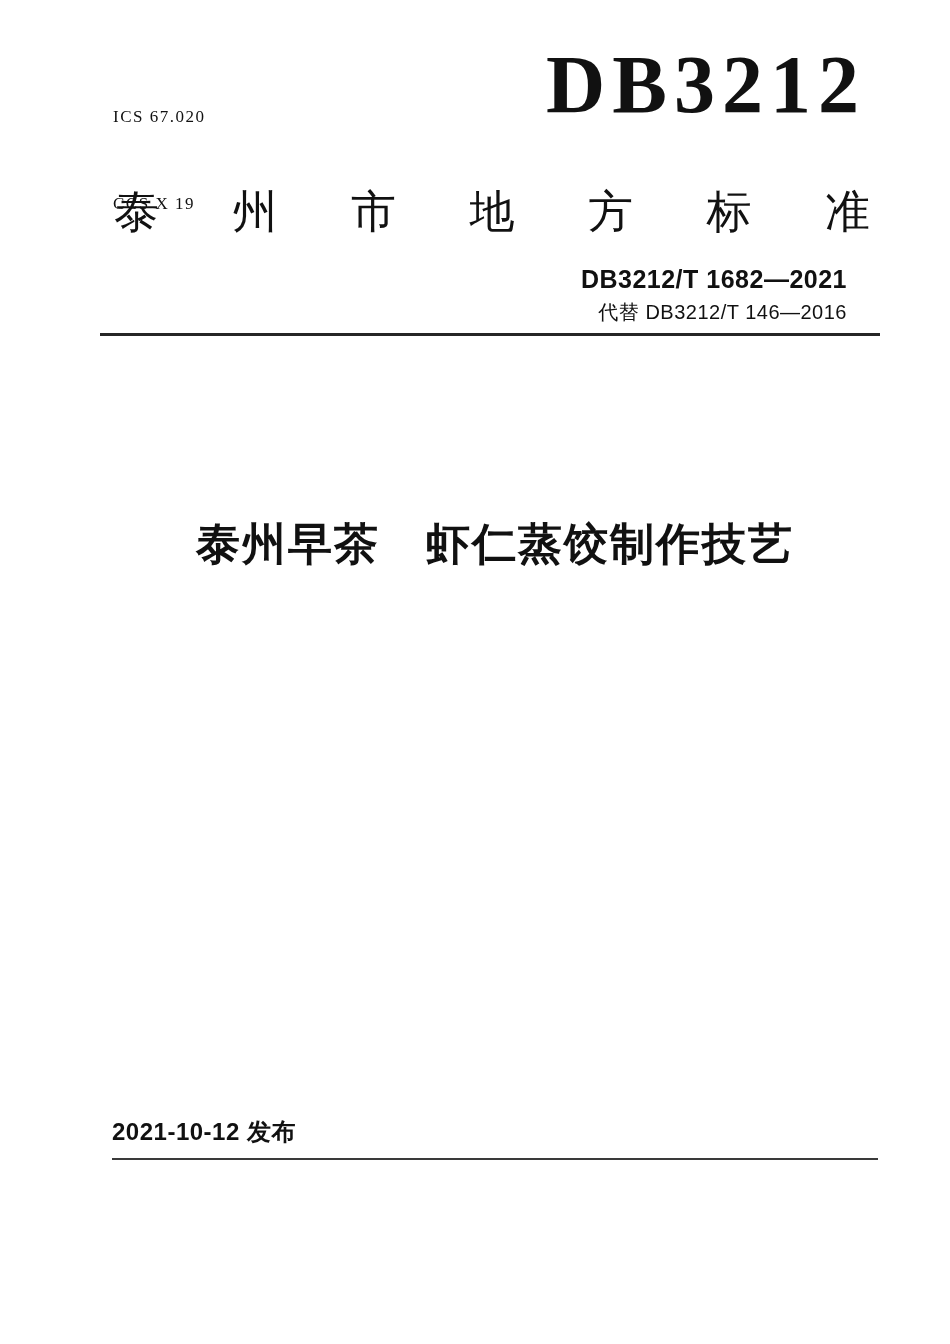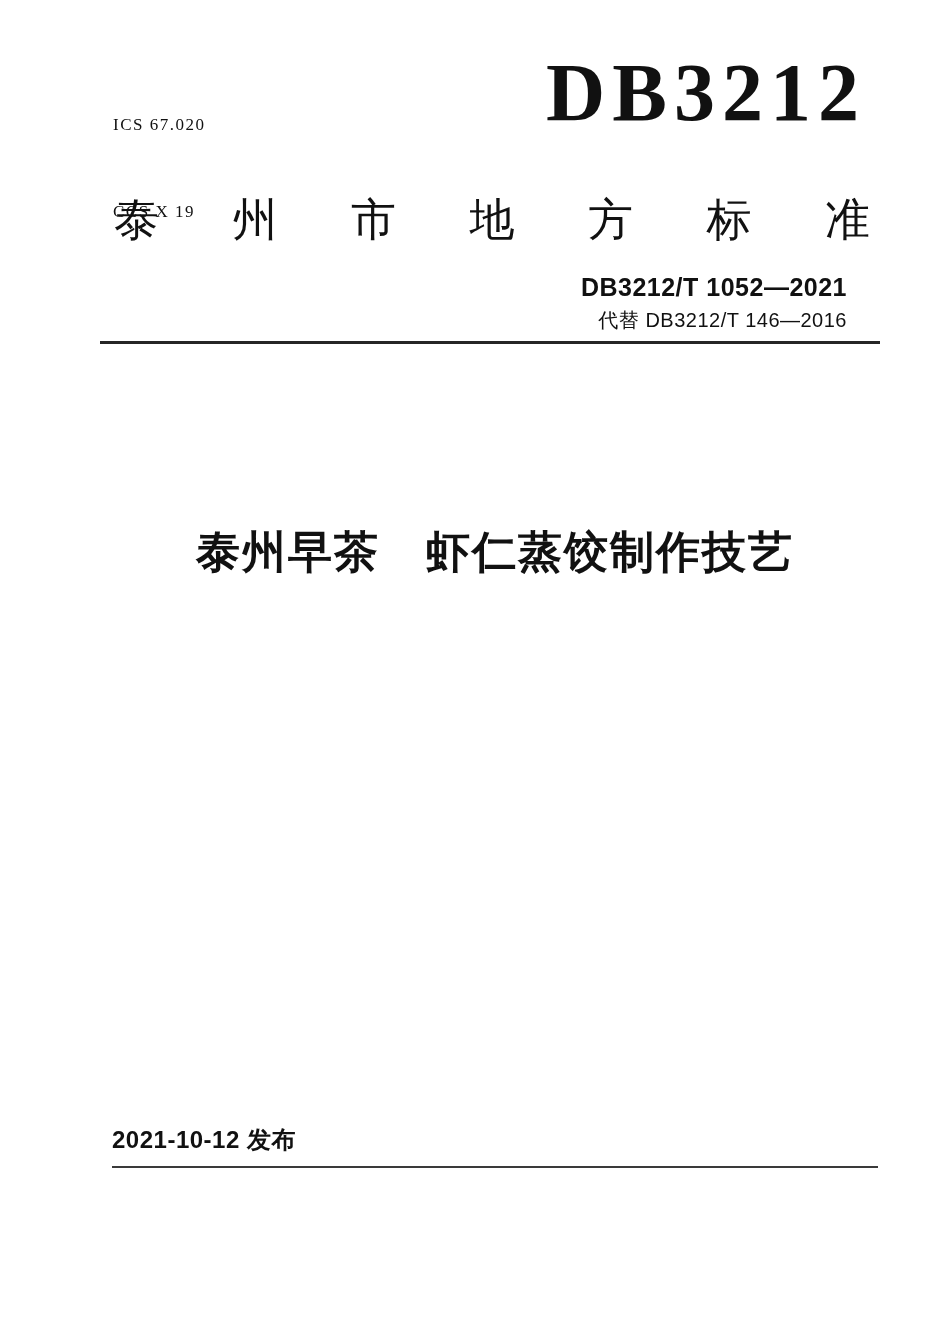--- a/index.html
+++ b/index.html
@@ -8,21 +8,20 @@
     height: 1344px;
     background: #ffffff;
     position: relative;
     overflow: hidden;
     color: #111111;
     font-family: "Liberation Sans", "DejaVu Sans", sans-serif;
   }
   .page {
     position: absolute;
     inset: 0;
-    margin-top: 8px;
   }
   .ics-block {
     position: absolute;
     top: 44px;
     left: 113px;
     font-family: "Liberation Serif", "DejaVu Serif", serif;
     font-size: 17px;
     line-height: 29px;
     letter-spacing: 1.5px;
     white-space: pre;
@@ -139,21 +138,21 @@
   <div class="std-name">
     <span>泰</span>
     <span>州</span>
     <span>市</span>
     <span>地</span>
     <span>方</span>
     <span>标</span>
     <span>准</span>
   </div>
 
-  <div class="std-number">DB3212/T 1052—2021</div>
+  <div class="std-number">DB3212/T 1682—2021</div>
 
   <div class="std-replaces">代替 DB3212/T 146—2016</div>
 
   <div class="rule-top"></div>
 
   <div class="doc-title">泰州早茶　虾仁蒸饺制作技艺</div>
 
   <div class="date-row">
     <span>2021-10-12 发布</span>
   </div>

